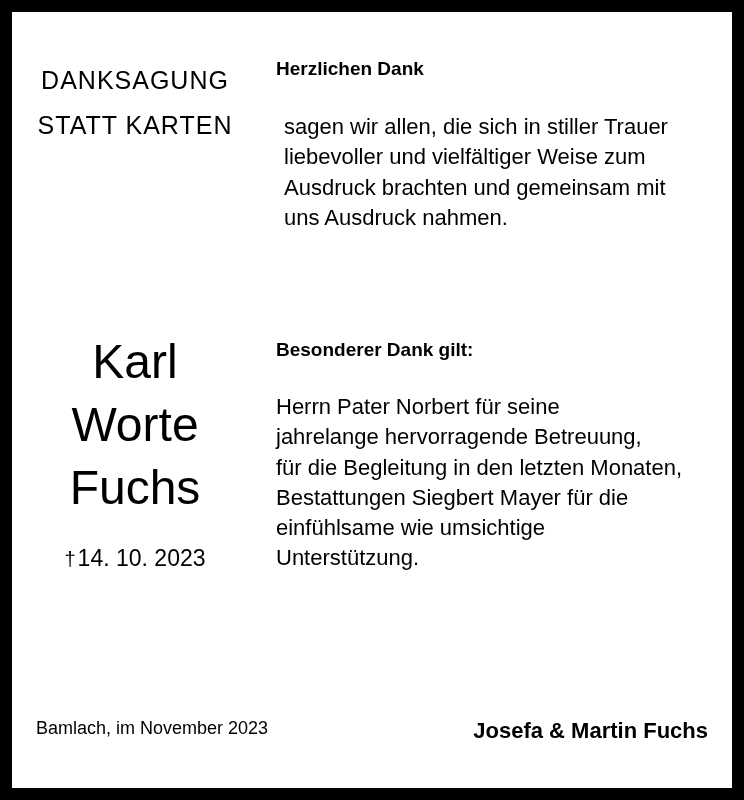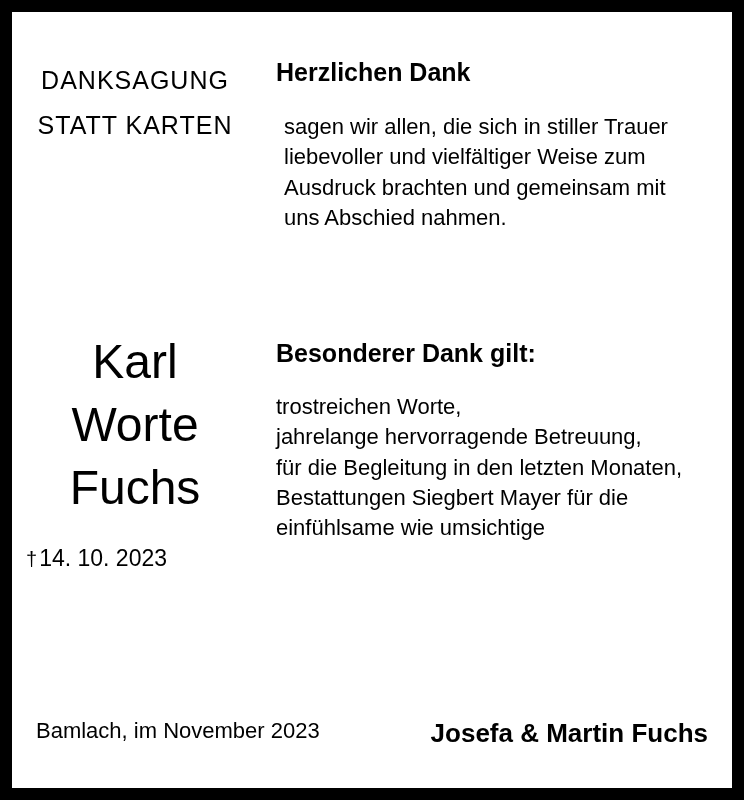--- a/index.html
+++ b/index.html
@@ -1,62 +1,63 @@
 <!DOCTYPE html>
 <html><head>
   <meta charset="utf-8">
   <style>
     html, body { margin: 0; padding: 0; }
     body { width: 744px; height: 800px; background: #000; position: relative; overflow: hidden;
       font-family: "Liberation Sans", "DejaVu Sans", sans-serif; color: #000; }
     .card { position: absolute; left: 12px; top: 12px; width: 720px; height: 776px; background: #fff; }
     .abs { position: absolute; white-space: nowrap; }
     .header-left { left: 24px; top: 46px; width: 198px; text-align: center; font-size: 25px; line-height: 45px; letter-spacing: 1px; }
-    .heading { font-weight: bold; font-size: 25px; }
+    .heading { font-weight: bold; font-size: 19px; }
     .body-text { font-size: 22px; line-height: 30.3px; }
     .name { left: 14px; top: 318px; width: 218px; text-align: center; font-size: 48px; line-height: 63px; }
-    .death { left: 14px; top: 533px; width: 218px; font-size: 23px; }
+    .death { left: 14px; top: 533px; width: 218px; text-align: center; font-size: 23px; }
     .death .cross { font-size: 20px; margin-right: 2px; }
-    .footer-left { left: 24px; top: 706px; font-size: 22px; }
-    .footer-right { right: 24px; top: 706px; font-size: 26px; font-weight: bold; margin-left: 36px; }
+    .footer-left { left: 24px; top: 706px; font-size: 18px; }
+    .footer-right { right: 24px; top: 706px; font-size: 22px; font-weight: bold; margin-left: 36px; }
   </style>
 </head>
 <body>
 
 <div class="card">
 
   <div class="abs header-left">
     <div>DANKSAGUNG</div>
     <div>STATT KARTEN</div>
   </div>
 
   <div class="abs heading" style="left:264px; top:46px;">Herzlichen Dank</div>
 
   <div class="abs body-text" style="left:272px; top:100px;">
     <div>sagen wir allen, die sich in stiller Trauer</div>
     <div>liebevoller und vielfältiger Weise zum</div>
     <div>Ausdruck brachten und gemeinsam mit</div>
-    <div>uns Abschied nahmen.</div>
+    <div>uns Ausdruck nahmen.</div>
   </div>
 
   <div class="abs name">
     <div>Karl</div>
     <div>Worte</div>
     <div>Fuchs</div>
   </div>
 
   <div class="abs death">
     <span class="cross">†</span><span>14. 10. 2023</span>
   </div>
 
   <div class="abs heading" style="left:264px; top:327px;">Besonderer Dank gilt:</div>
 
   <div class="abs body-text" style="left:264px; top:380px;">
-    <div>trostreichen Worte,</div>
+    <div>Herrn Pater Norbert für seine</div>
     <div>jahrelange hervorragende Betreuung,</div>
     <div>für die Begleitung in den letzten Monaten,</div>
     <div>Bestattungen Siegbert Mayer für die</div>
     <div>einfühlsame wie umsichtige</div>
+    <div>Unterstützung.</div>
   </div>
 
   <div class="abs footer-left">Bamlach, im November 2023</div>
   <div class="abs footer-right">Josefa &amp; Martin Fuchs</div>
 </div>
 
 </body></html>

